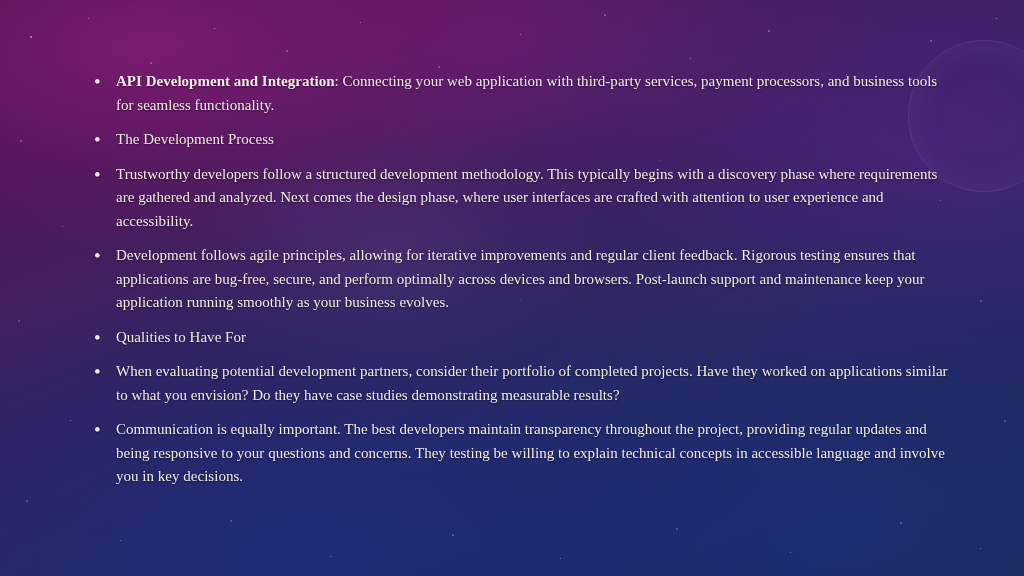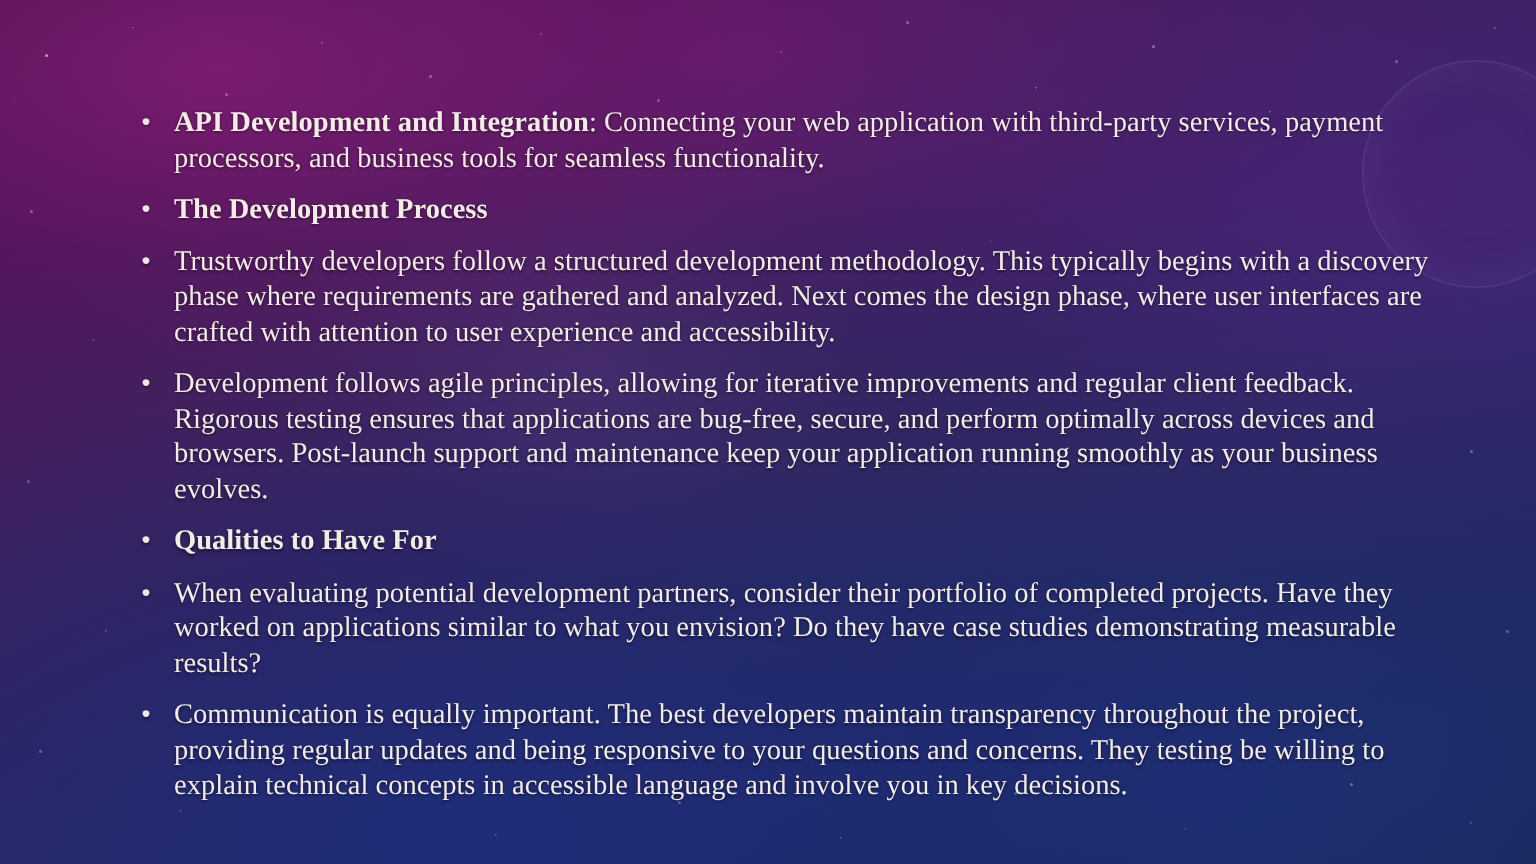--- a/index.html
+++ b/index.html
@@ -72,27 +72,27 @@
     width: 22px;
     color: #efe9e2;
     font-size: 19px;
     line-height: 23.5px;
     text-align: left;
     text-shadow: 0 1px 2px rgba(0, 0, 0, 0.45);
   }
   .bullet-text {
     flex: 1 1 auto;
     color: #f3ece4;
-    font-size: 19px;
+    font-size: 15px;
     line-height: 23.5px;
     text-shadow: 0 1px 2px rgba(0, 0, 0, 0.5);
     letter-spacing: 0.02px;
   }
   .bullet-text.bold {
-    font-weight: bold;
+    font-weight: normal;
   }
   .lead {
     font-weight: bold;
   }
 </style>
 </head>
 <body>
 
 <div class="slide">
 

